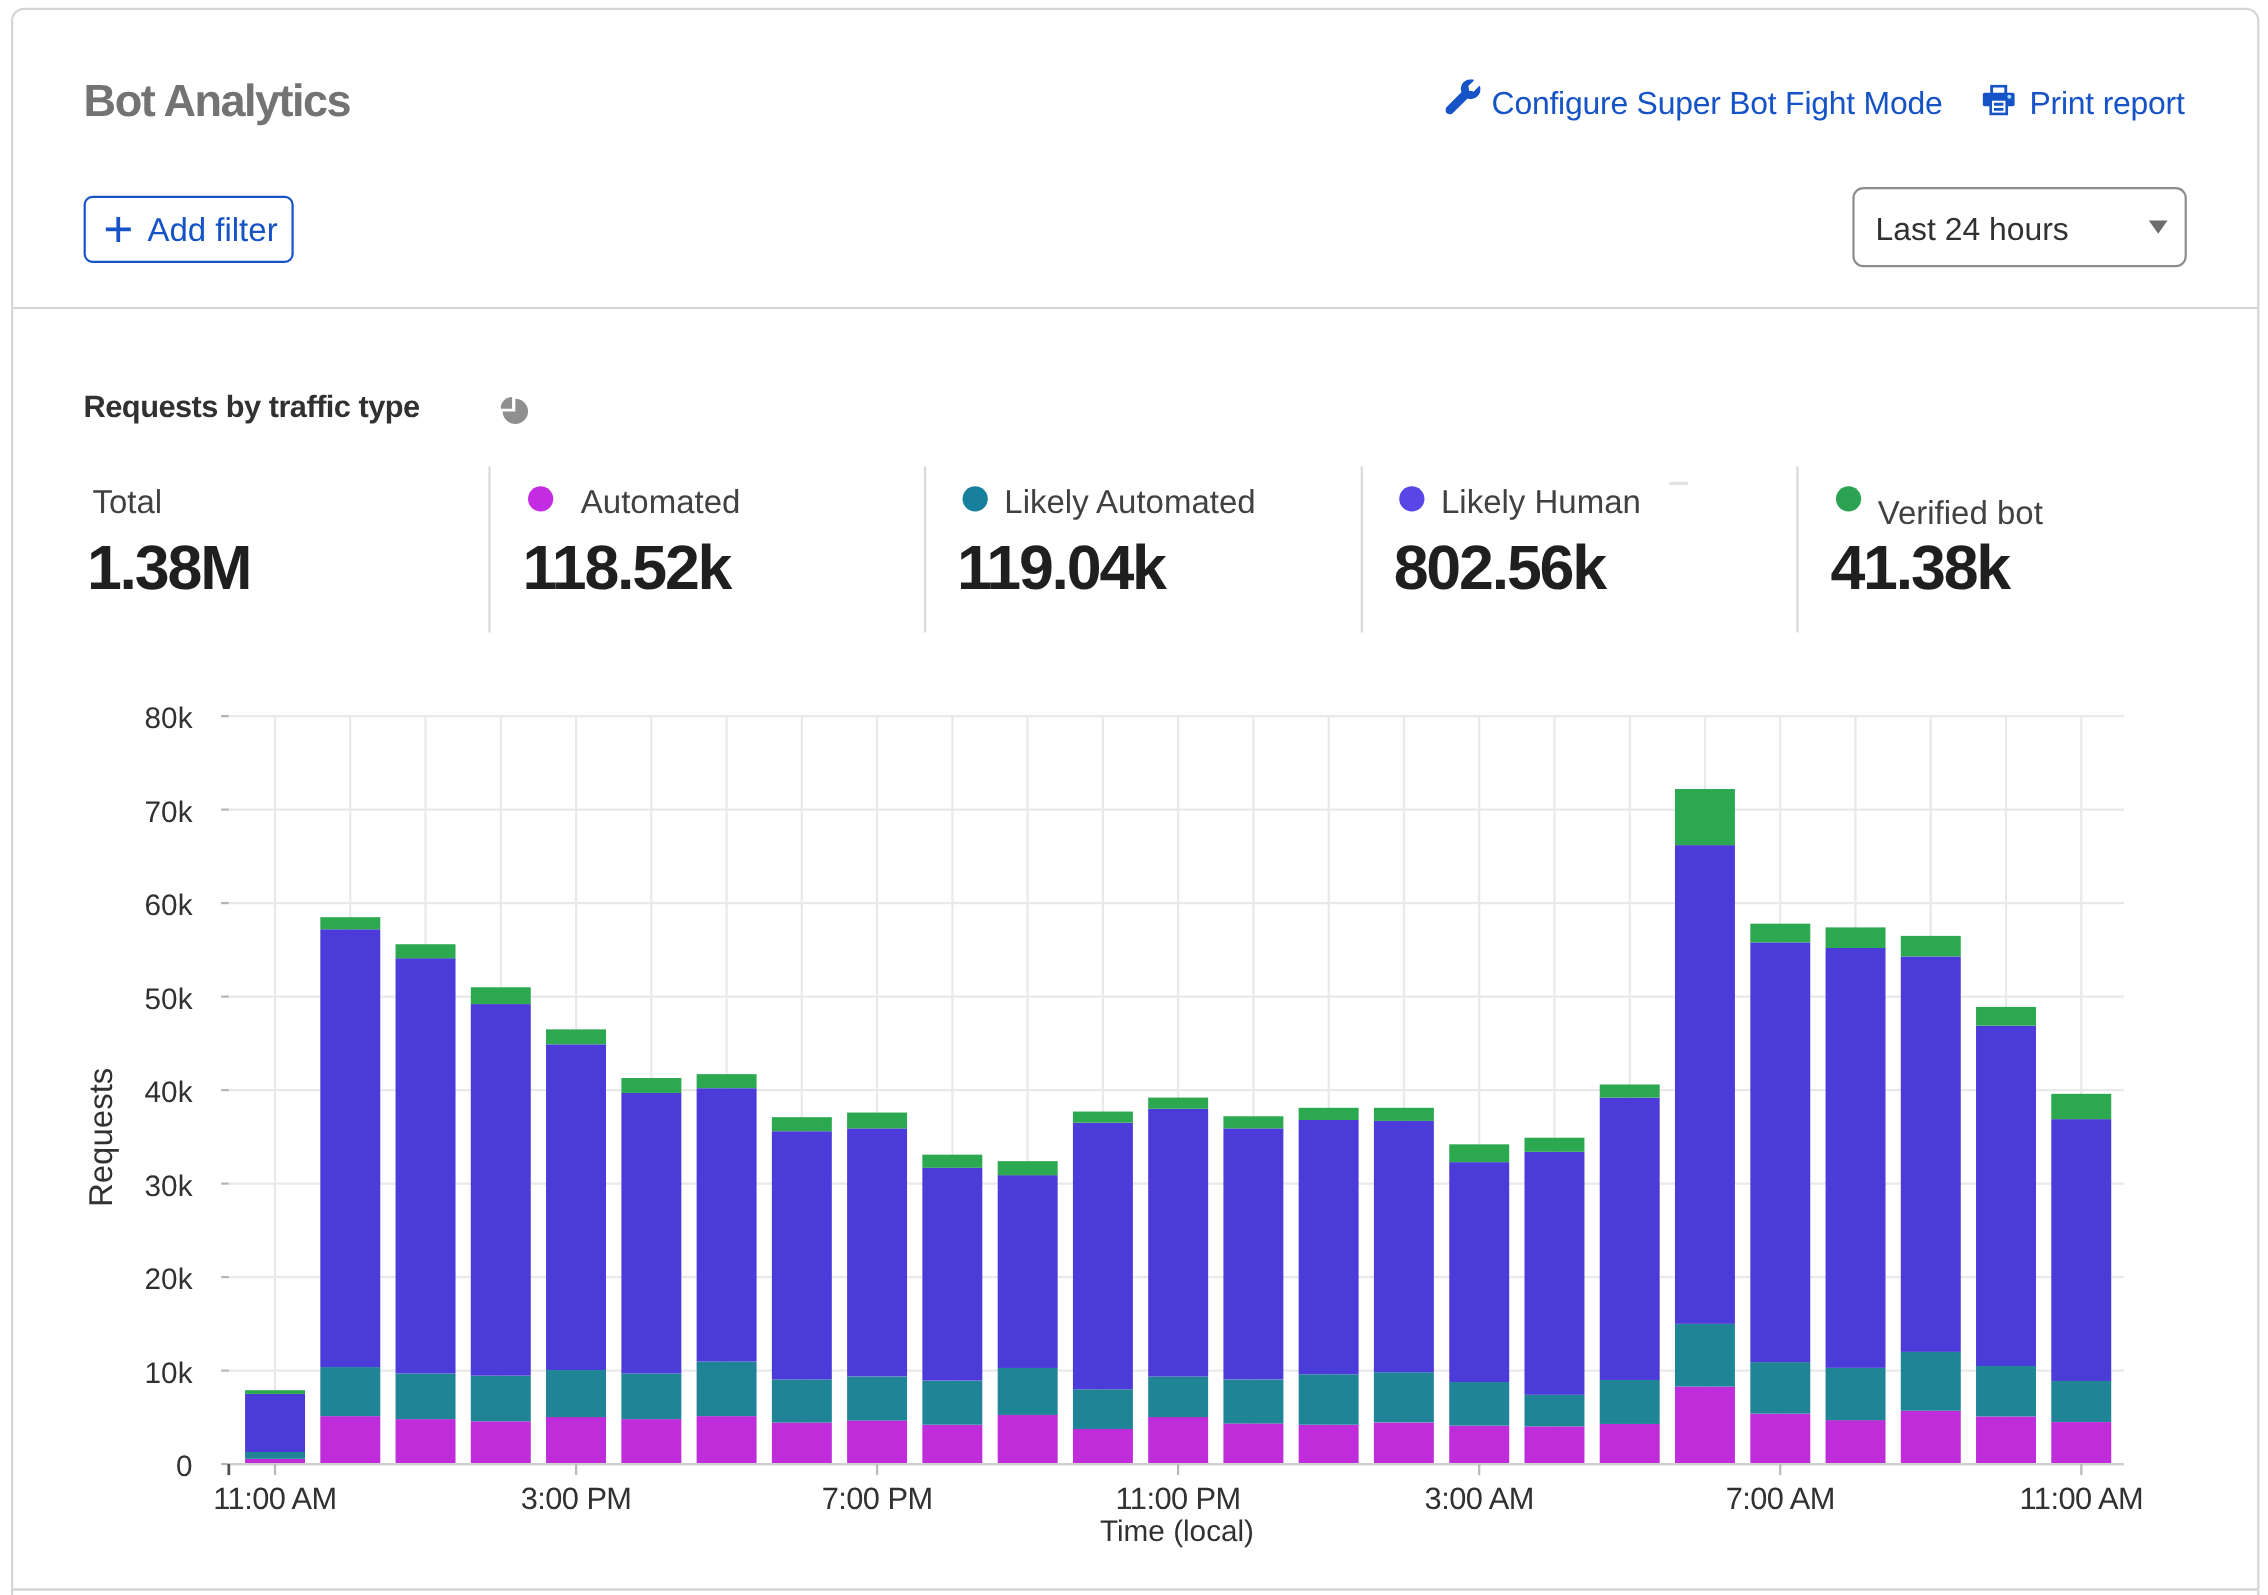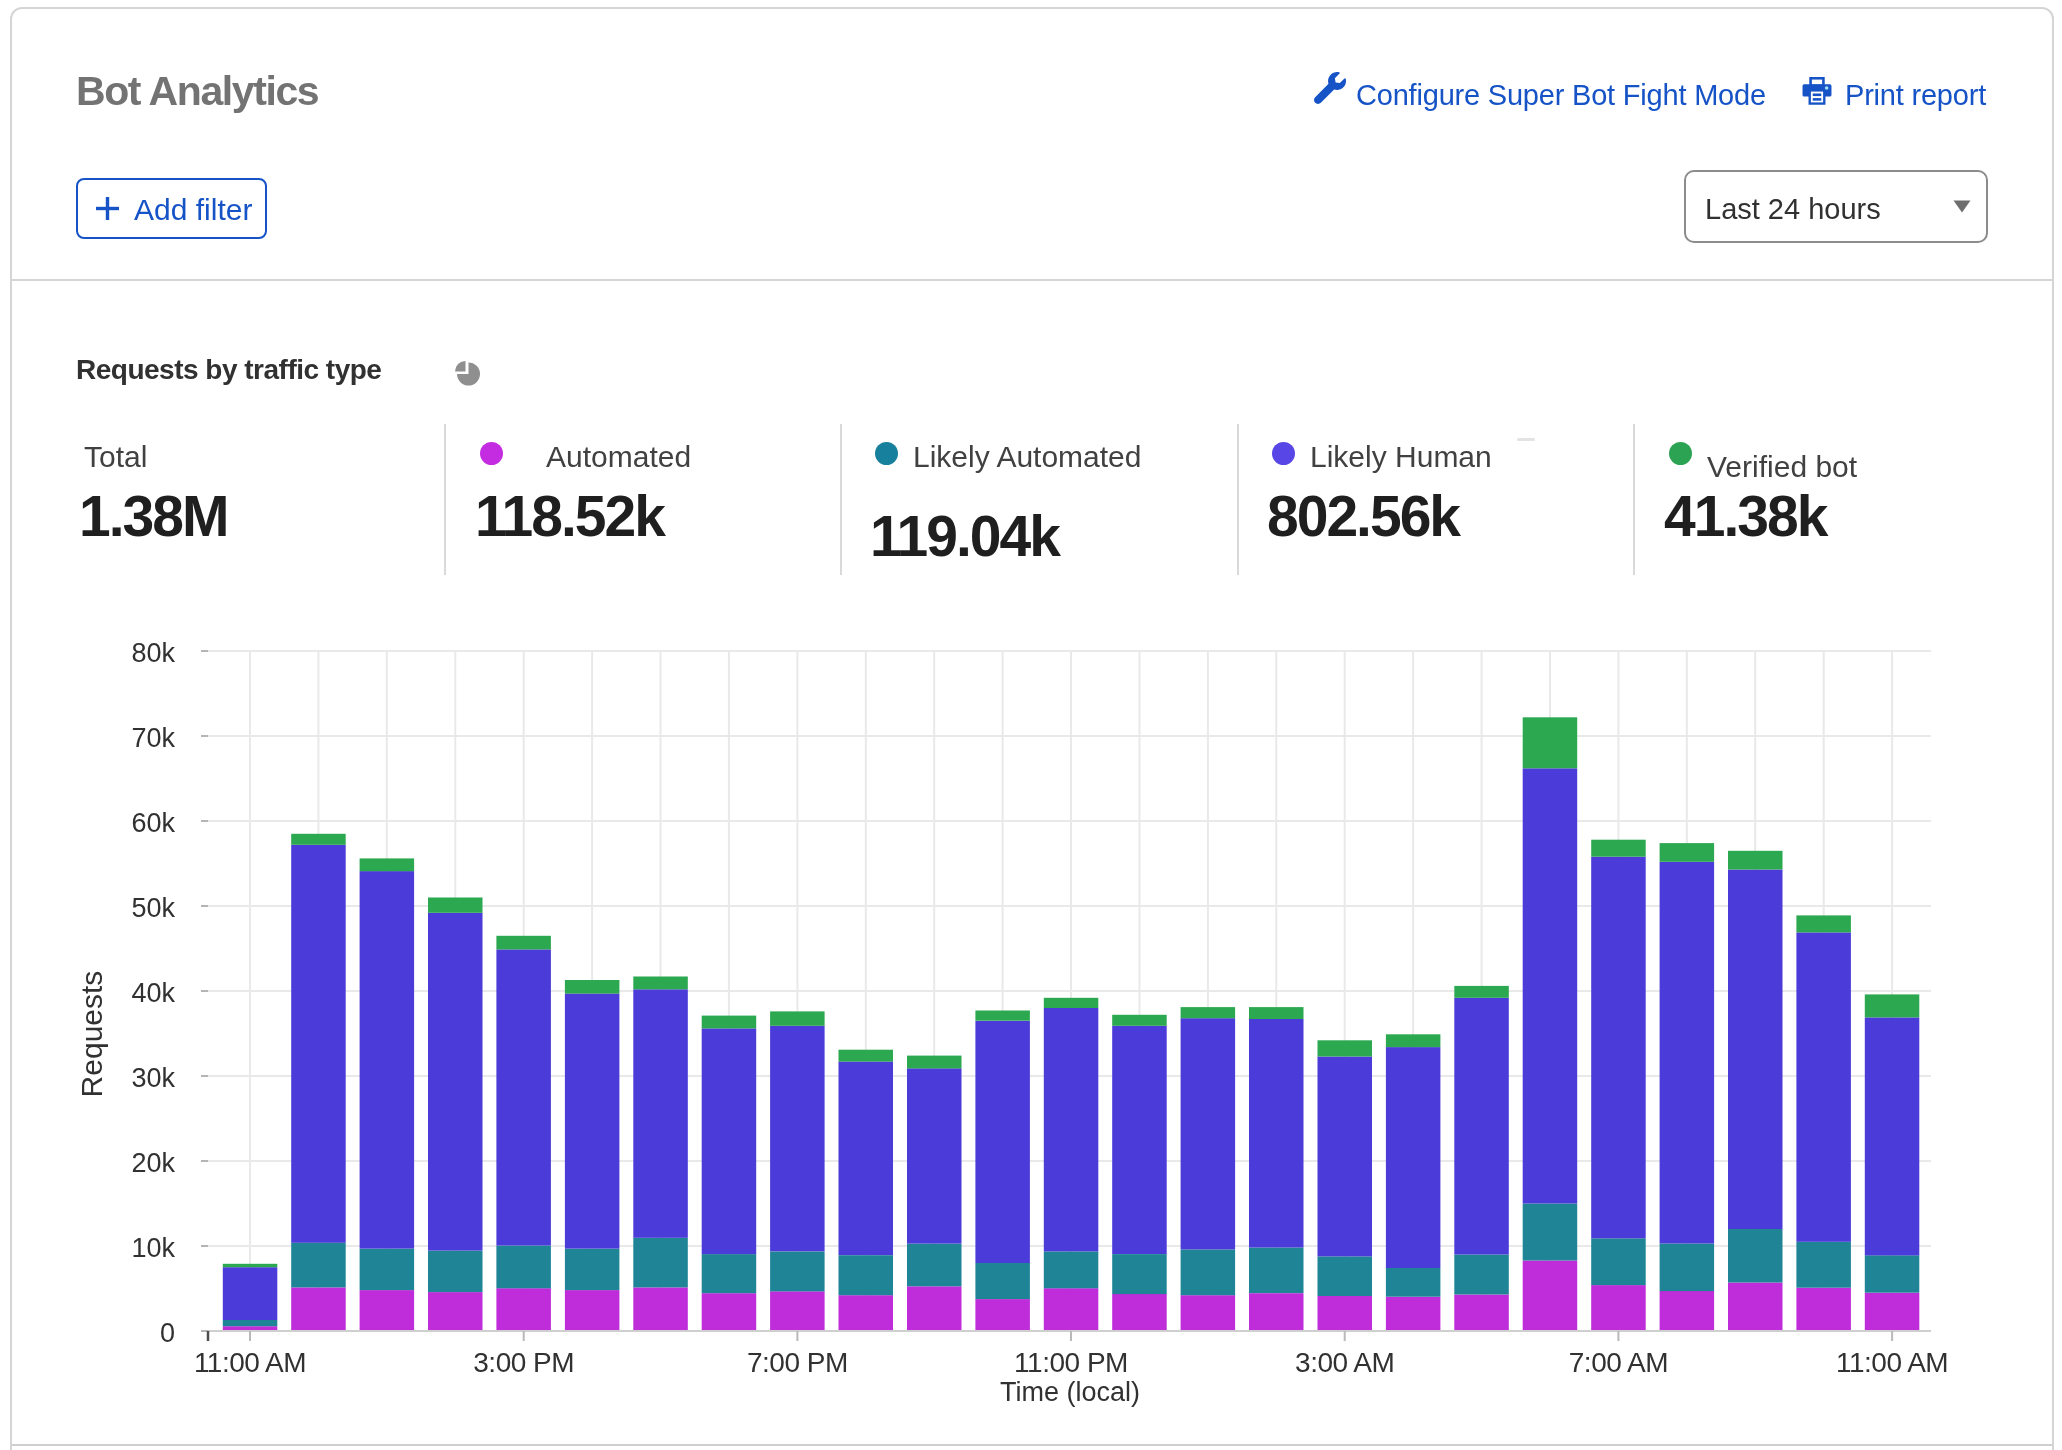--- a/index.html
+++ b/index.html
@@ -50,25 +50,25 @@
 <svg class="abs" style="left:455px; top:361px;" width="25" height="25" viewBox="0 0 25 25">
   <path d="M13.5 1.5 A11.5 11.5 0 1 1 2 13 L13.5 13 Z" fill="#8f8f8f"></path>
   <path d="M10.5 10.5 L10.5 0 A10.5 10.5 0 0 0 0 10.5 Z" fill="#8f8f8f"></path>
 </svg>
 
 <div class="abs" style="left:1517px; top:438px; width:18px; height:3px; background:#e3e3e3; border-radius:2px;"></div>
 
 <div class="abs" style="left:84px; top:442px; font-size:30px; color:#414141; line-height:1;">Total</div>
 <div class="abs" style="left:79px; top:488px; font-size:57px; font-weight:bold; color:#1f1f1f; letter-spacing:-2px; line-height:1;">1.38M</div>
 <div class="abs" style="left:480px; top:442px; width:23px; height:23px; border-radius:50%; background:#c32ce0;"></div>
-<div class="abs" style="left:546px; top:442px; font-size:30px; color:#414141; line-height:1;">Automated</div>
+<div class="abs" style="left:528px; top:442px; font-size:30px; color:#414141; line-height:1;">Automated</div>
 <div class="abs" style="left:475px; top:488px; font-size:57px; font-weight:bold; color:#1f1f1f; letter-spacing:-2px; line-height:1;">118.52k</div>
 <div class="abs" style="left:875px; top:442px; width:23px; height:23px; border-radius:50%; background:#17809c;"></div>
 <div class="abs" style="left:913px; top:442px; font-size:30px; color:#414141; line-height:1;">Likely Automated</div>
-<div class="abs" style="left:870px; top:488px; font-size:57px; font-weight:bold; color:#1f1f1f; letter-spacing:-2px; line-height:1;margin-top:20px;">119.04k</div>
+<div class="abs" style="left:870px; top:488px; font-size:57px; font-weight:bold; color:#1f1f1f; letter-spacing:-2px; line-height:1;">119.04k</div>
 <div class="abs" style="left:1272px; top:442px; width:23px; height:23px; border-radius:50%; background:#5847e6;"></div>
 <div class="abs" style="left:1310px; top:442px; font-size:30px; color:#414141; line-height:1;">Likely Human</div>
 <div class="abs" style="left:1267px; top:488px; font-size:57px; font-weight:bold; color:#1f1f1f; letter-spacing:-2px; line-height:1;">802.56k</div>
 <div class="abs" style="left:1669px; top:442px; width:23px; height:23px; border-radius:50%; background:#2ca253;"></div>
 <div class="abs" style="left:1707px; top:452px; font-size:30px; color:#414141; line-height:1;">Verified bot</div>
 <div class="abs" style="left:1664px; top:488px; font-size:57px; font-weight:bold; color:#1f1f1f; letter-spacing:-2px; line-height:1;text-align:right;">41.38k</div>
 <div class="abs" style="left:444px; top:424px; width:2px; height:151px; background:#d9d9d9;"></div>
 <div class="abs" style="left:840px; top:424px; width:2px; height:151px; background:#d9d9d9;"></div>
 <div class="abs" style="left:1237px; top:424px; width:2px; height:151px; background:#d9d9d9;"></div>
 <div class="abs" style="left:1633px; top:424px; width:2px; height:151px; background:#d9d9d9;"></div>

